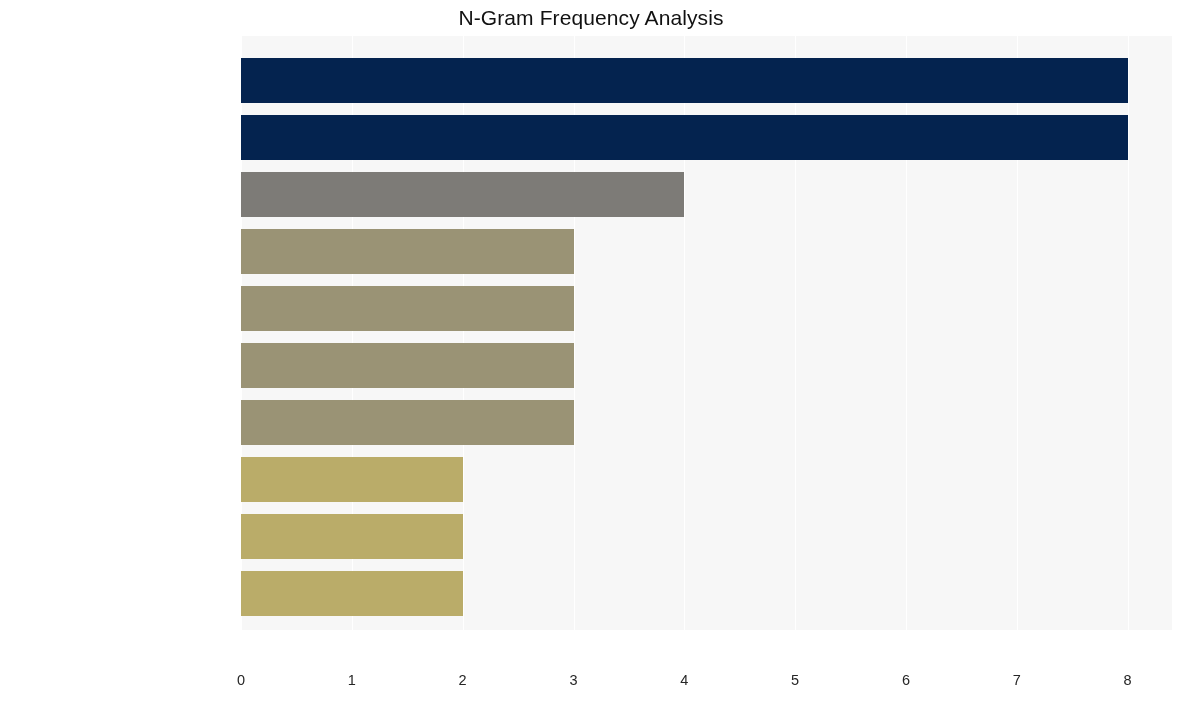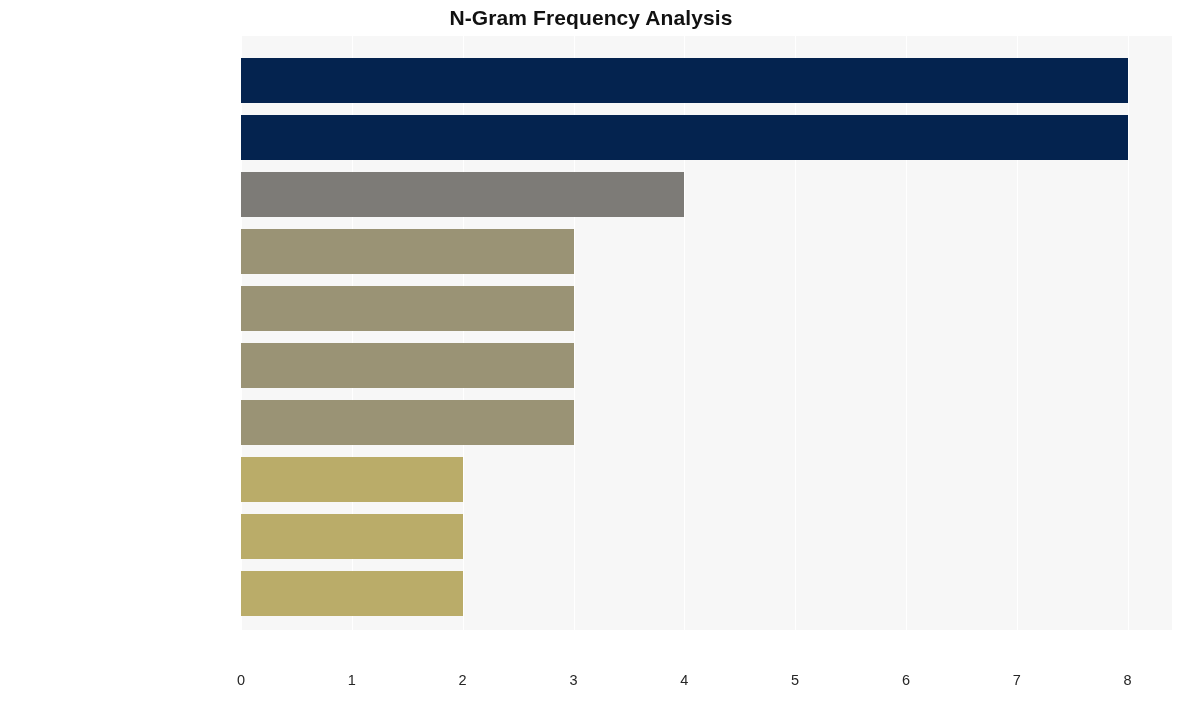--- a/index.html
+++ b/index.html
@@ -19,21 +19,21 @@
     height: 701px;
     background: #ffffff;
   }
   #chart-title {
     position: absolute;
     left: 0;
     top: 6px;
     width: 1182px;
     text-align: center;
     font-size: 21px;
-    font-weight: bold;
+    font-weight: normal;
     color: #111111;
     letter-spacing: 0.1px;
   }
   #plot-area {
     position: absolute;
     left: 241px;
     top: 36px;
     width: 931px;
     height: 594px;
     background: #f7f7f7;

